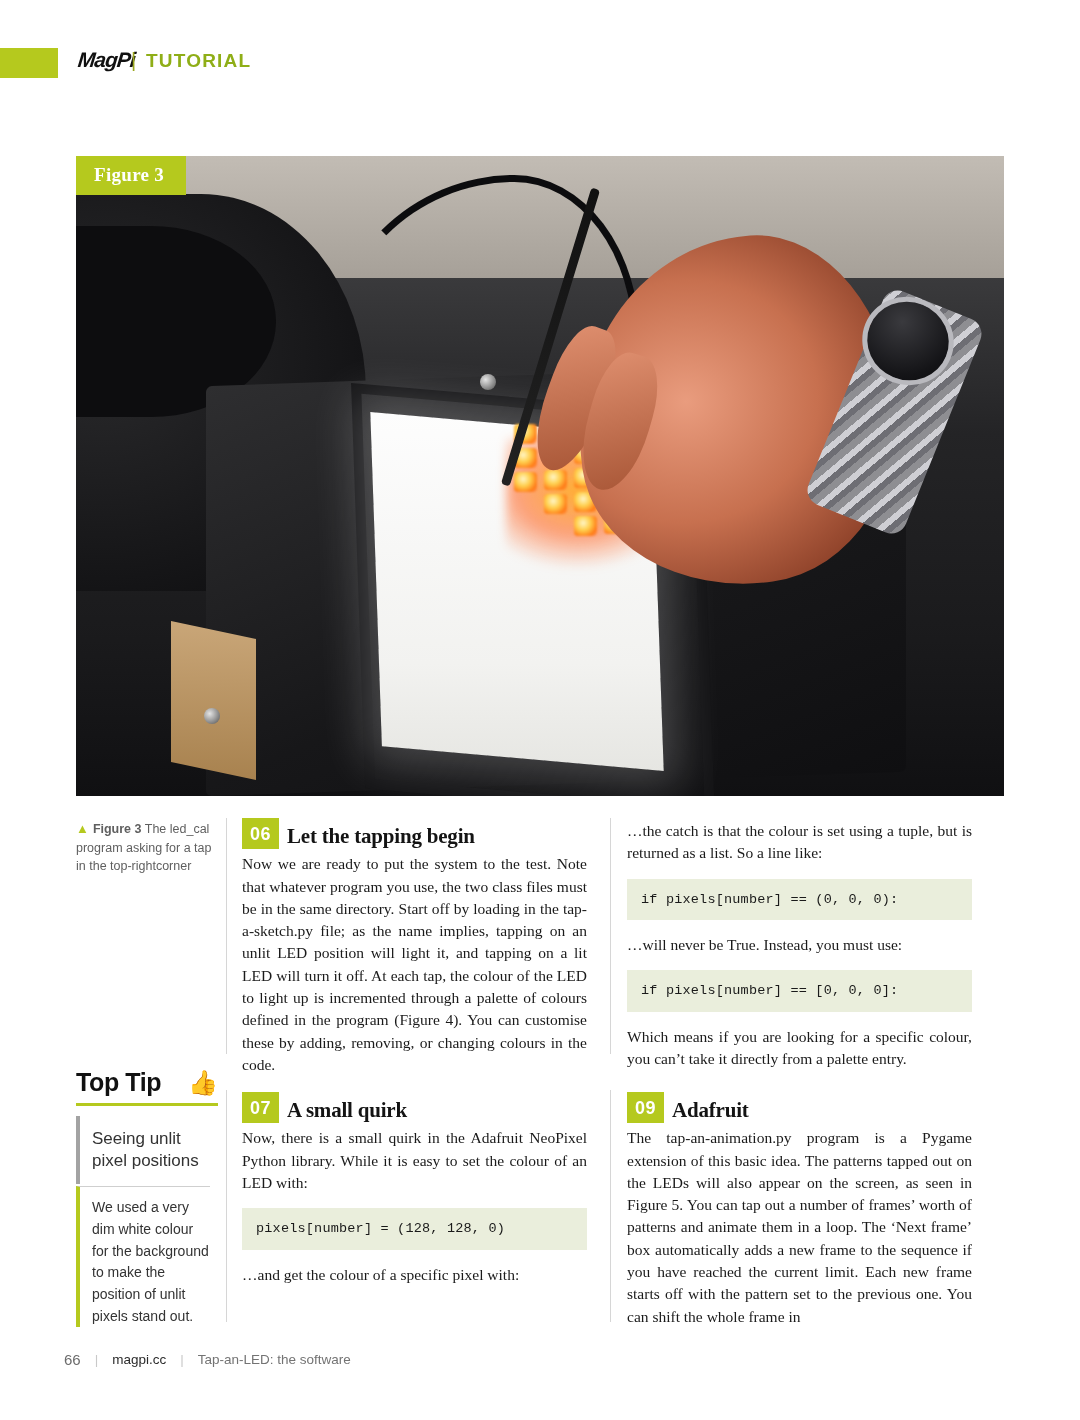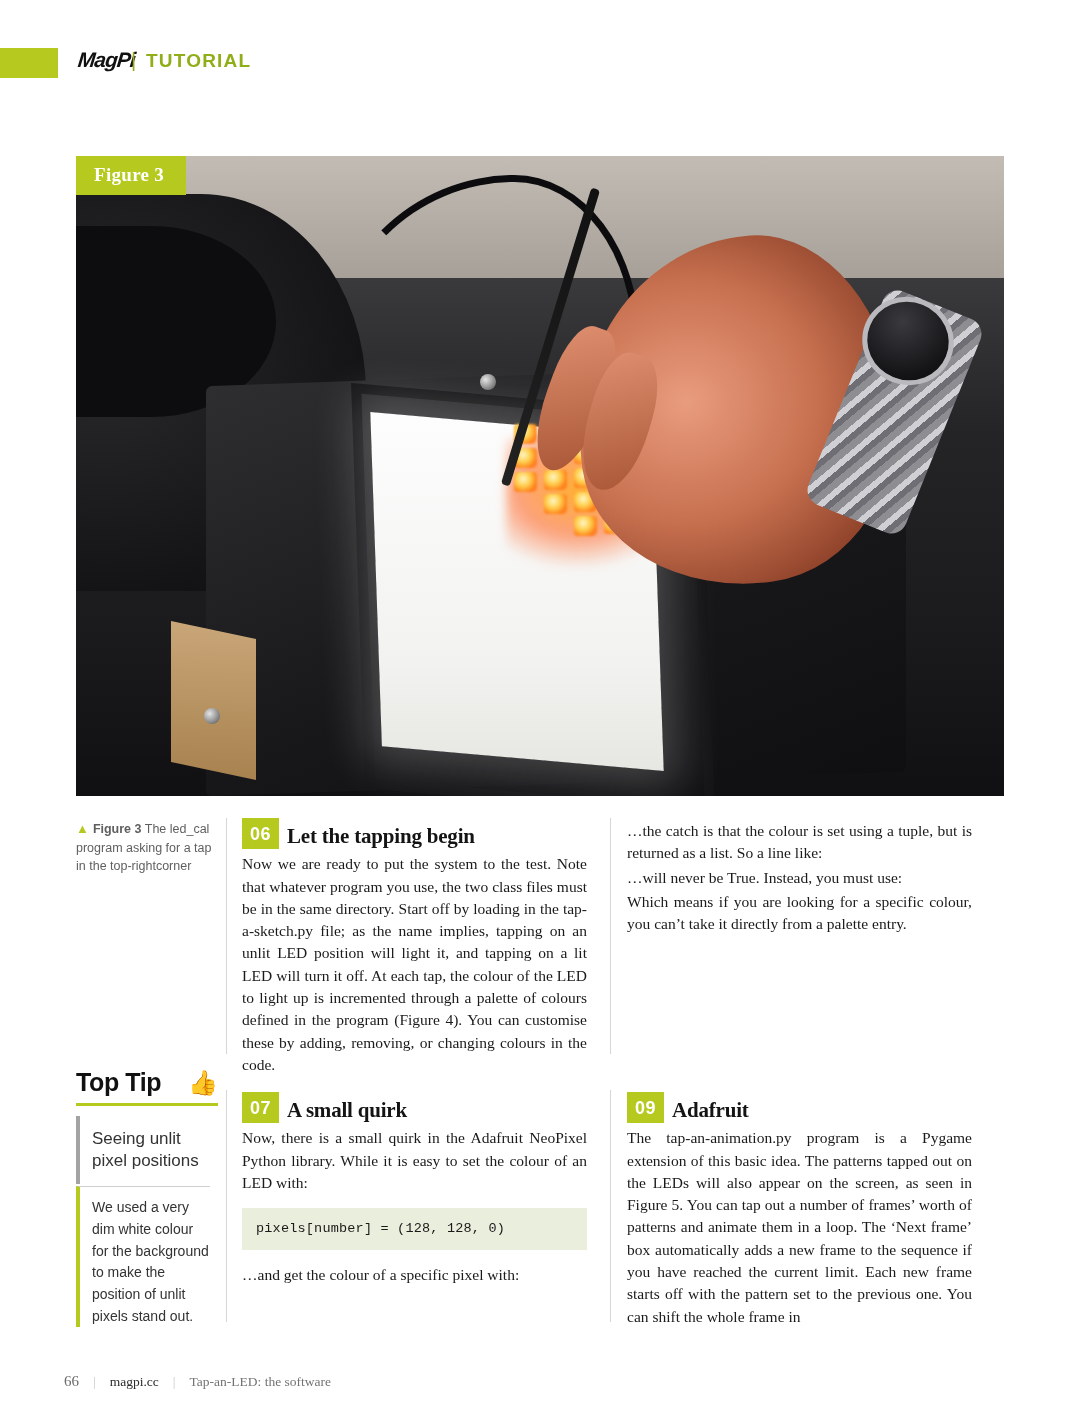--- a/index.html
+++ b/index.html
@@ -327,25 +327,25 @@
     border-left: 4px solid #b5c91e;
     border-top: 1px solid #cfcfcf;
     margin-top: 2px;
     width: 118px;
   }
 
   
   .footer {
     position: absolute;
     left: 64px;
-    bottom: 30px;
+    bottom: 52px;
     display: flex;
     align-items: center;
     gap: 14px;
-    font-family: Liberation Serif, serif;
+    font-family: Liberation Sans, sans-serif;
     font-size: 13.5px;
     color: #6b6b6b;
   }
   .footer .pg { font-size: 15px; color: #6b6b6b; }
   .footer .bar { color: #c9c9c9; }
   .footer .mag { font-weight: bold; color: #2b2b2b; }
   .footer .mag span { font-weight: normal; }
   .footer .crumb { color: #737373; }
 </style>
 </head>
@@ -410,21 +410,23 @@
 <div class="col col-mid">
   <div class="step-head">
     <div class="step-num">06</div>
     <div class="step-title">Let the tapping begin</div>
   </div>
   <p class="body-p">Now we are ready to put the system to the test. Note that whatever program you use, the two class files must be in the same directory. Start off by loading in the tap-a-sketch.py file; as the name implies, tapping on an unlit LED position will light it, and tapping on a lit LED will turn it off. At each tap, the colour of the LED to light up is incremented through a palette of colours defined in the program (Figure 4). You can customise these by adding, removing, or changing colours in the code.</p>
 </div>
 
 <div class="col col-right">
   <p class="body-p">…the catch is that the colour is set using a tuple, but is returned as a list. So a line like:</p>
+  <div class="code">if pixels[number] == (0, 0, 0):</div>
   <p class="body-p">…will never be True. Instead, you must use:</p>
+  <div class="code">if  pixels[number] == [0, 0, 0]:</div>
   <p class="body-p">Which means if you are looking for a specific colour, you can’t take it directly from a palette entry.</p>
 </div>
 
 <div class="toptip">
   <div class="toptip-head">
     <span>Top Tip</span>
     <span class="thumb">👍</span>
   </div>
   <div class="toptip-sub">Seeing unlit pixel positions</div>
   <div class="toptip-body">We used a very dim white colour for the background to make the position of unlit pixels stand out.</div>

